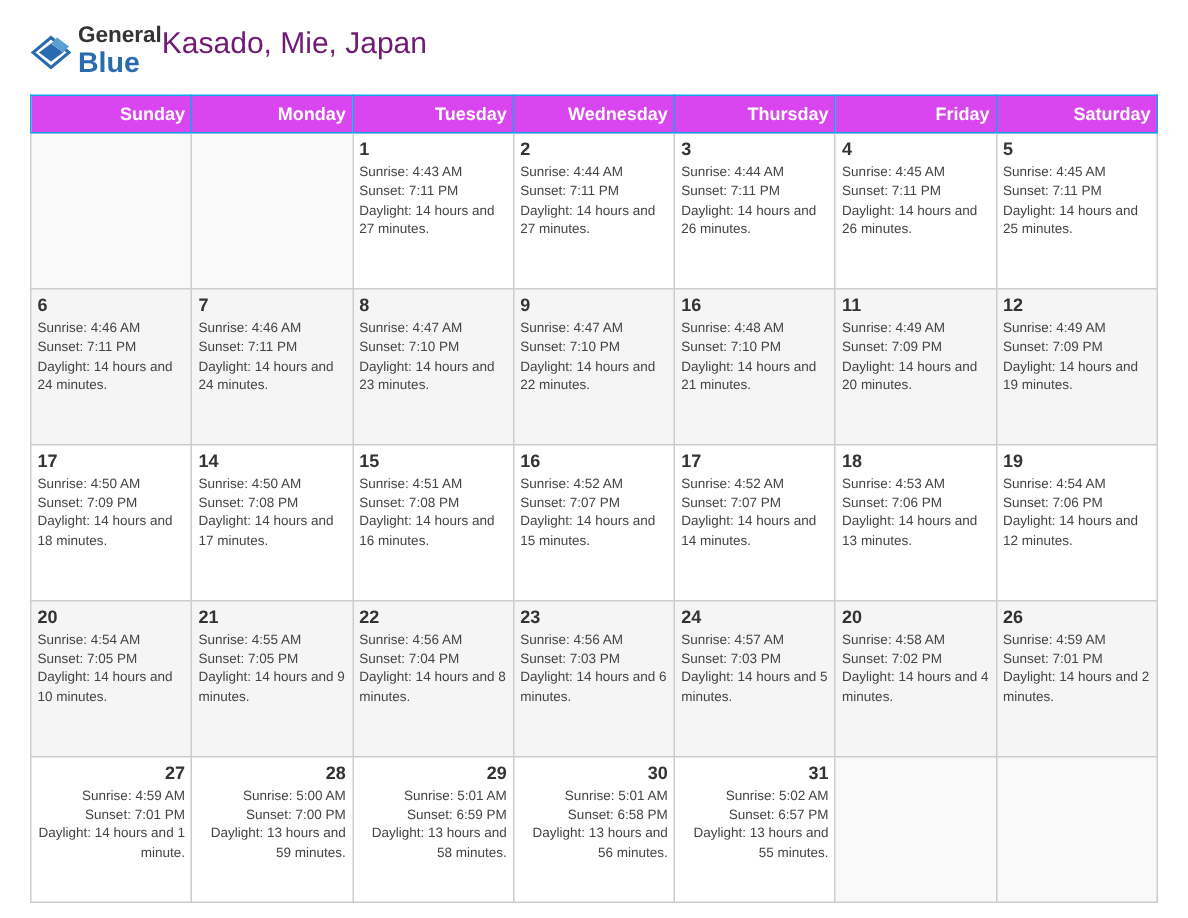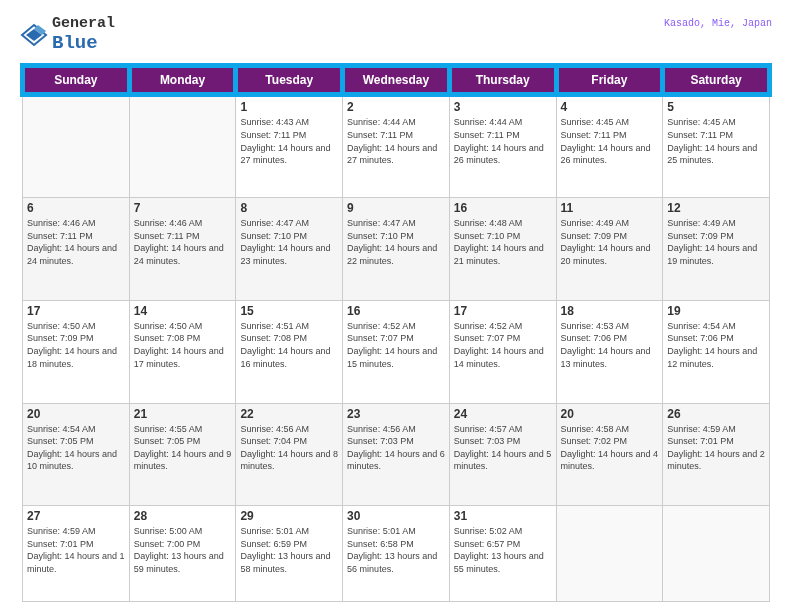--- a/index.html
+++ b/index.html
@@ -12,24 +12,22 @@
     }
     .page {
       width: 792px;
       height: 612px;
       padding: 16px 20px 10px 20px;
       display: flex;
       flex-direction: column;
     }
     .header {
       display: flex;
-      justify-content: space-between;
       align-items: flex-start;
       margin-bottom: 10px;
-      font-family: Liberation Mono, monospace;
     }
     .logo {
       display: flex;
       align-items: center;
       gap: 4px;
     }
     .logo-text {
       display: flex;
       flex-direction: column;
       line-height: 1.1;
@@ -51,50 +49,51 @@
     .title-block {
       text-align: right;
     }
     .month-title {
       font-size: 38px;
       font-weight: bold;
       color: #333;
       line-height: 1;
     }
     .location {
-      font-size: 10px;
-      color: #8b5cf6;
+      font-size: 20px;
+      color: #701a75;
       margin-top: 2px;
     }
     .calendar {
       flex: 1;
       border: 1px solid #ccc;
       border-collapse: collapse;
       width: 100%;
       table-layout: fixed;
     }
     .calendar th {
-      background: #701a75;
+      background: #d946ef;
       color: #fff;
       font-size: 12px;
       font-weight: bold;
       padding: 5px 4px;
-      border: 5px solid #0ea5e9;
-      text-align: center;
+      border: 1px solid #0ea5e9;
+      text-align: right;
     }
     .calendar td {
       border: 1px solid #ccc;
       vertical-align: top;
       padding: 3px 4px;
       font-size: 9.5px;
       color: #333;
       height: 88px;
     }
     .calendar tr:last-child td {
       height: 82px;
+      text-align: right;
     }
     .day-num {
       font-size: 12px;
       font-weight: bold;
       color: #333;
       display: block;
       margin-bottom: 2px;
     }
     .day-info {
       font-size: 9px;

